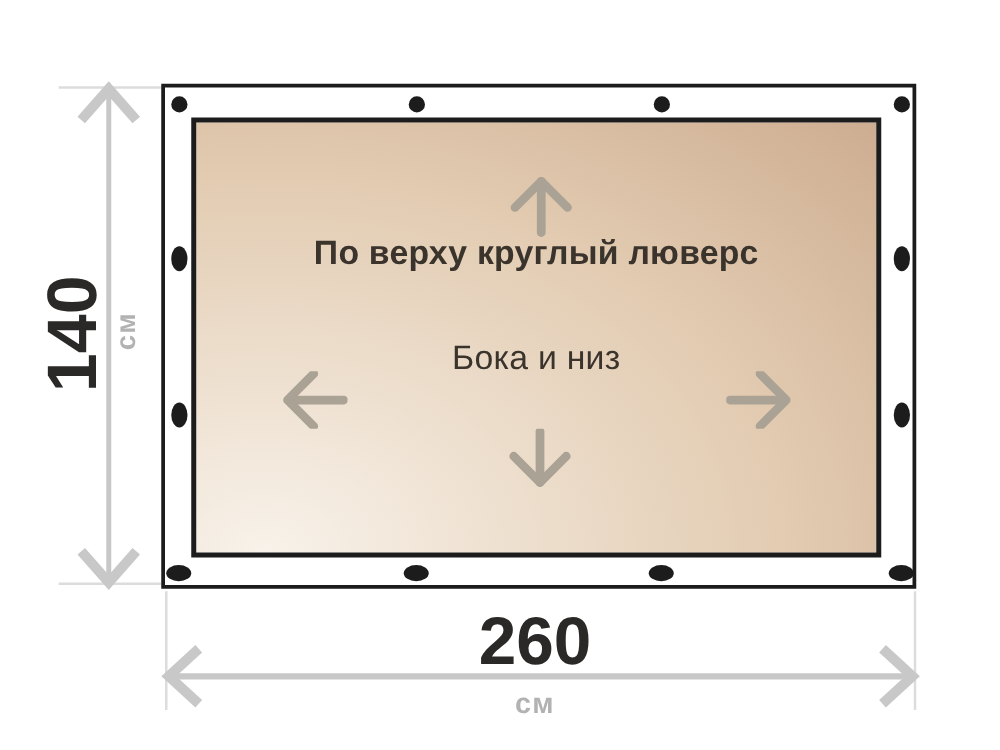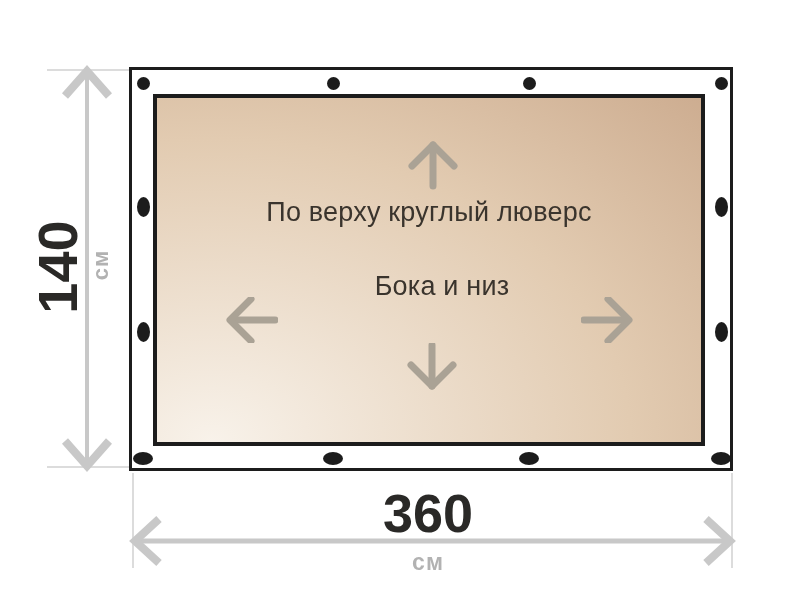--- a/index.html
+++ b/index.html
@@ -19,22 +19,22 @@
   }
   .grommet{position:absolute;background:#1c1c1c;border-radius:50%;}
   .g-round{width:13px;height:13px;}
   .g-horiz{width:20px;height:13px;}
   .g-vert{width:13px;height:20px;}
   
   .note{
     position:absolute;left:0;width:100%;text-align:center;
     color:#3a342d;font-size:27px;line-height:33px;letter-spacing:0.2px;
   }
-  .note-top{top:98px;}
-  .note-mid{top:172px;padding-left:13px;}
+  .note-top{top:88px;font-weight:bold;}
+  .note-mid{top:172px;}
   .in-arrow{position:absolute;}
   
   .dim-value{
     position:absolute;color:#2a2927;font-weight:bold;text-align:center;
   }
   .dim-unit{
     position:absolute;color:#b2b2b2;font-weight:bold;text-align:center;letter-spacing:1px;
   }
   .h-value{left:-22px;top:238px;width:160px;height:58px;line-height:58px;font-size:56px;
            transform:rotate(-90deg);}
@@ -59,21 +59,21 @@
   <div class="dim-value h-value">140</div>
   <div class="dim-unit h-unit">см</div>
 
   <svg class="dim-svg" style="left:120px;top:460px" width="625" height="120" viewBox="0 0 625 120">
     <line x1="13" y1="13" x2="13" y2="108" stroke-width="2" stroke="#dcdcdc"></line>
     <line x1="612" y1="13" x2="612" y2="108" stroke-width="2" stroke="#dcdcdc"></line>
     <line x1="15" y1="81" x2="610" y2="81" stroke-width="5" stroke="#c8c8c8"></line>
     <polyline points="39,59 15,81 39,103" fill="none" stroke-width="8" stroke="#c8c8c8"></polyline>
     <polyline points="586,59 610,81 586,103" fill="none" stroke-width="8" stroke="#c8c8c8"></polyline>
   </svg>
-  <div class="dim-value w-value">360</div>
+  <div class="dim-value w-value">260</div>
   <div class="dim-unit w-unit">см</div>
 
   <div class="banner">
 
     <div class="grommet g-round" style="left:4.5px;top:6.5px"></div>
     <div class="grommet g-round" style="left:194.5px;top:6.5px"></div>
     <div class="grommet g-round" style="left:390.5px;top:6.5px"></div>
     <div class="grommet g-round" style="left:582.5px;top:6.5px"></div>
 
     <div class="grommet g-horiz" style="left:1px;top:381.5px"></div>

